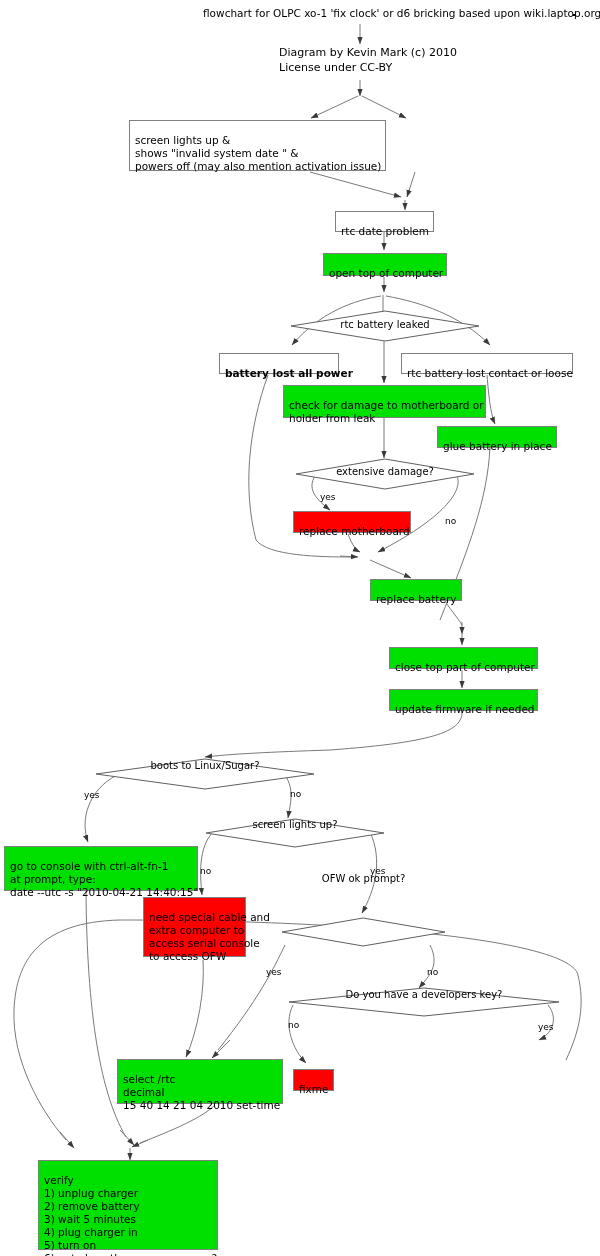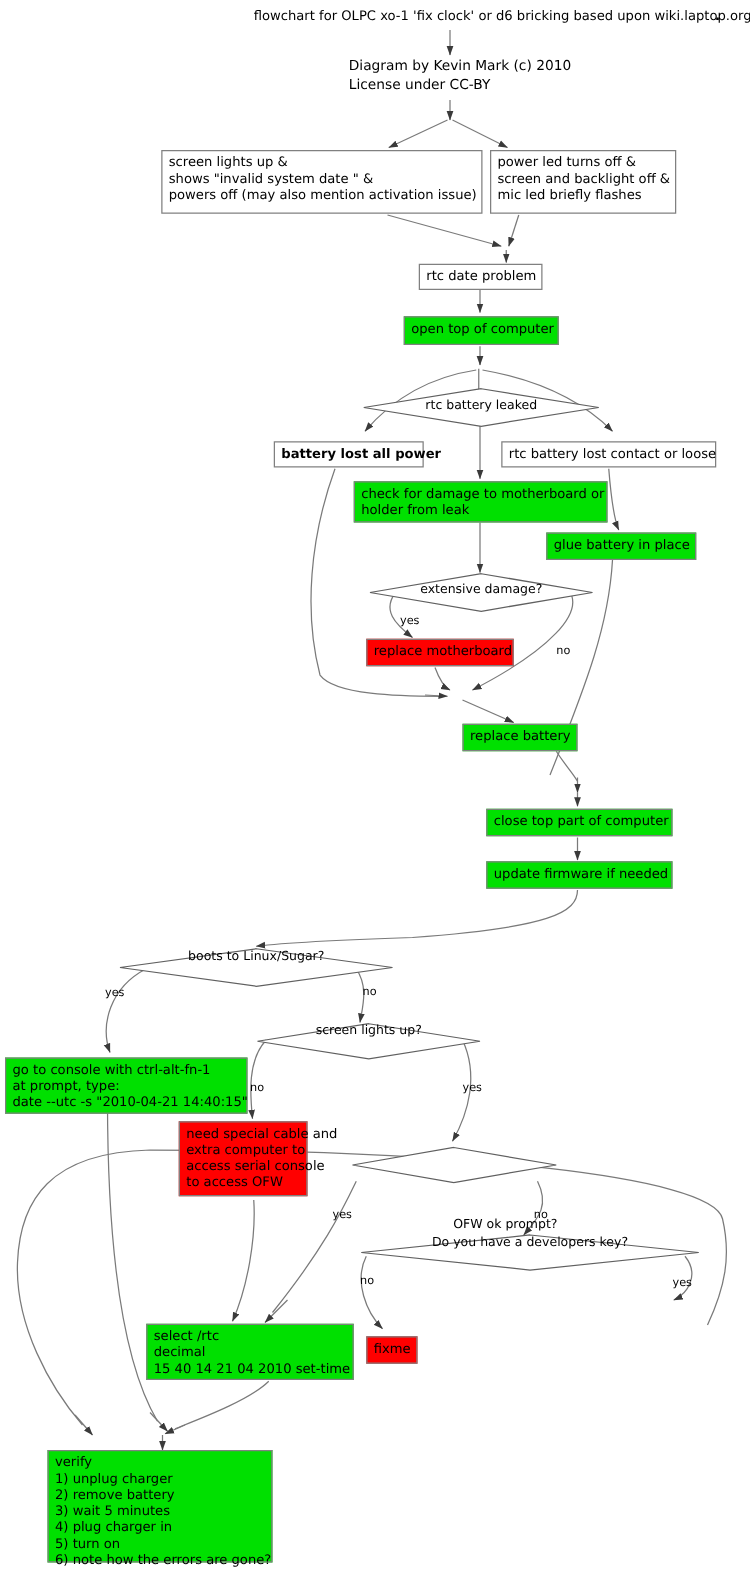--- a/index.html
+++ b/index.html
@@ -9,21 +9,21 @@
     color:#000000;
   }
   #canvas{position:absolute;left:0;top:0;width:600px;height:1256px;}
   svg.edges{position:absolute;left:0;top:0;width:600px;height:1256px;pointer-events:none;}
   .node{position:absolute;box-sizing:border-box;}
   .boxnode{
     border:1px solid #808080;
     background:#ffffff;
     font-size:10.5px;
     line-height:13px;
-    padding:3px 5px 3px 5px;
+    padding:13px 5px 3px 5px;
     white-space:pre;
   }
   .boxnode.green{background:#00e000;border-color:#808080;}
   .boxnode.red{background:#ff0000;border-color:#808080;}
   .plain{
     position:absolute;font-size:11px;line-height:13.5px;white-space:pre;text-align:center;
   }
   .title{
     position:absolute;font-size:10.5px;white-space:pre;margin-left:37px;
   }
@@ -127,23 +127,20 @@
 
   <div class="title" style="left:166px;top:7px;">flowchart for OLPC xo-1 'fix clock' or d6 bricking based upon wiki.laptop.org</div>
   <div class="dot" style="left:573px;top:14px;"></div>
 
   <div class="plain" style="left:279px;top:46px;">Diagram by Kevin Mark (c) 2010</div>
   <div class="plain" style="left:279px;top:61px;">License under CC-BY</div>
 
   <div class="node boxnode" style="left:129px;top:120px;width:257px;height:51px;">screen lights up &amp;
 shows "invalid system date " &amp;
 powers off (may also mention activation issue)</div>
-  <div class="node boxnode" style="left:392px;top:120px;width:149px;height:51px;">power led turns off &amp;
-screen and backlight off &amp;
-mic led briefly flashes</div>
 
   <div class="node boxnode" style="left:335px;top:211px;width:99px;height:21px;">rtc date problem</div>
 
   <div class="node boxnode green" style="left:323px;top:253px;width:124px;height:23px;">open top of computer</div>
 
   <svg class="node" style="left:290px;top:310px;width:190px;height:32px;" viewBox="0 0 190 32">
     <polygon points="95,1 189,16 95,31 1,16" fill="#ffffff" stroke="#606060" stroke-width="1"></polygon>
   </svg>
   <div class="diamondlabel" style="left:290px;top:319px;width:190px;">rtc battery leaked</div>
 
@@ -192,21 +189,21 @@
 date --utc -s "2010-04-21 14:40:15"</div>
 
   <div class="node boxnode red" style="left:143px;top:897px;width:103px;height:60px;">need special cable and
 extra computer to
 access serial console
 to access OFW</div>
 
   <svg class="node" style="left:281px;top:917px;width:165px;height:30px;" viewBox="0 0 165 30">
     <polygon points="82,1 164,15 82,29 1,15" fill="#ffffff" stroke="#606060" stroke-width="1"></polygon>
   </svg>
-  <div class="diamondlabel" style="left:281px;top:974px;width:165px;text-align:right;">OFW ok prompt?</div>
+  <div class="diamondlabel" style="left:281px;top:873px;width:165px;">OFW ok prompt?</div>
 
   <div class="edgelabel" style="left:266px;top:967px;">yes</div>
   <div class="edgelabel" style="left:427px;top:967px;">no</div>
 
   <svg class="node" style="left:288px;top:987px;width:272px;height:30px;" viewBox="0 0 272 30">
     <polygon points="136,1 271,15 136,29 1,15" fill="#ffffff" stroke="#606060" stroke-width="1"></polygon>
   </svg>
   <div class="diamondlabel" style="left:288px;top:989px;width:272px;">Do you have a developers key?</div>
 
   <div class="edgelabel" style="left:288px;top:1020px;">no</div>

